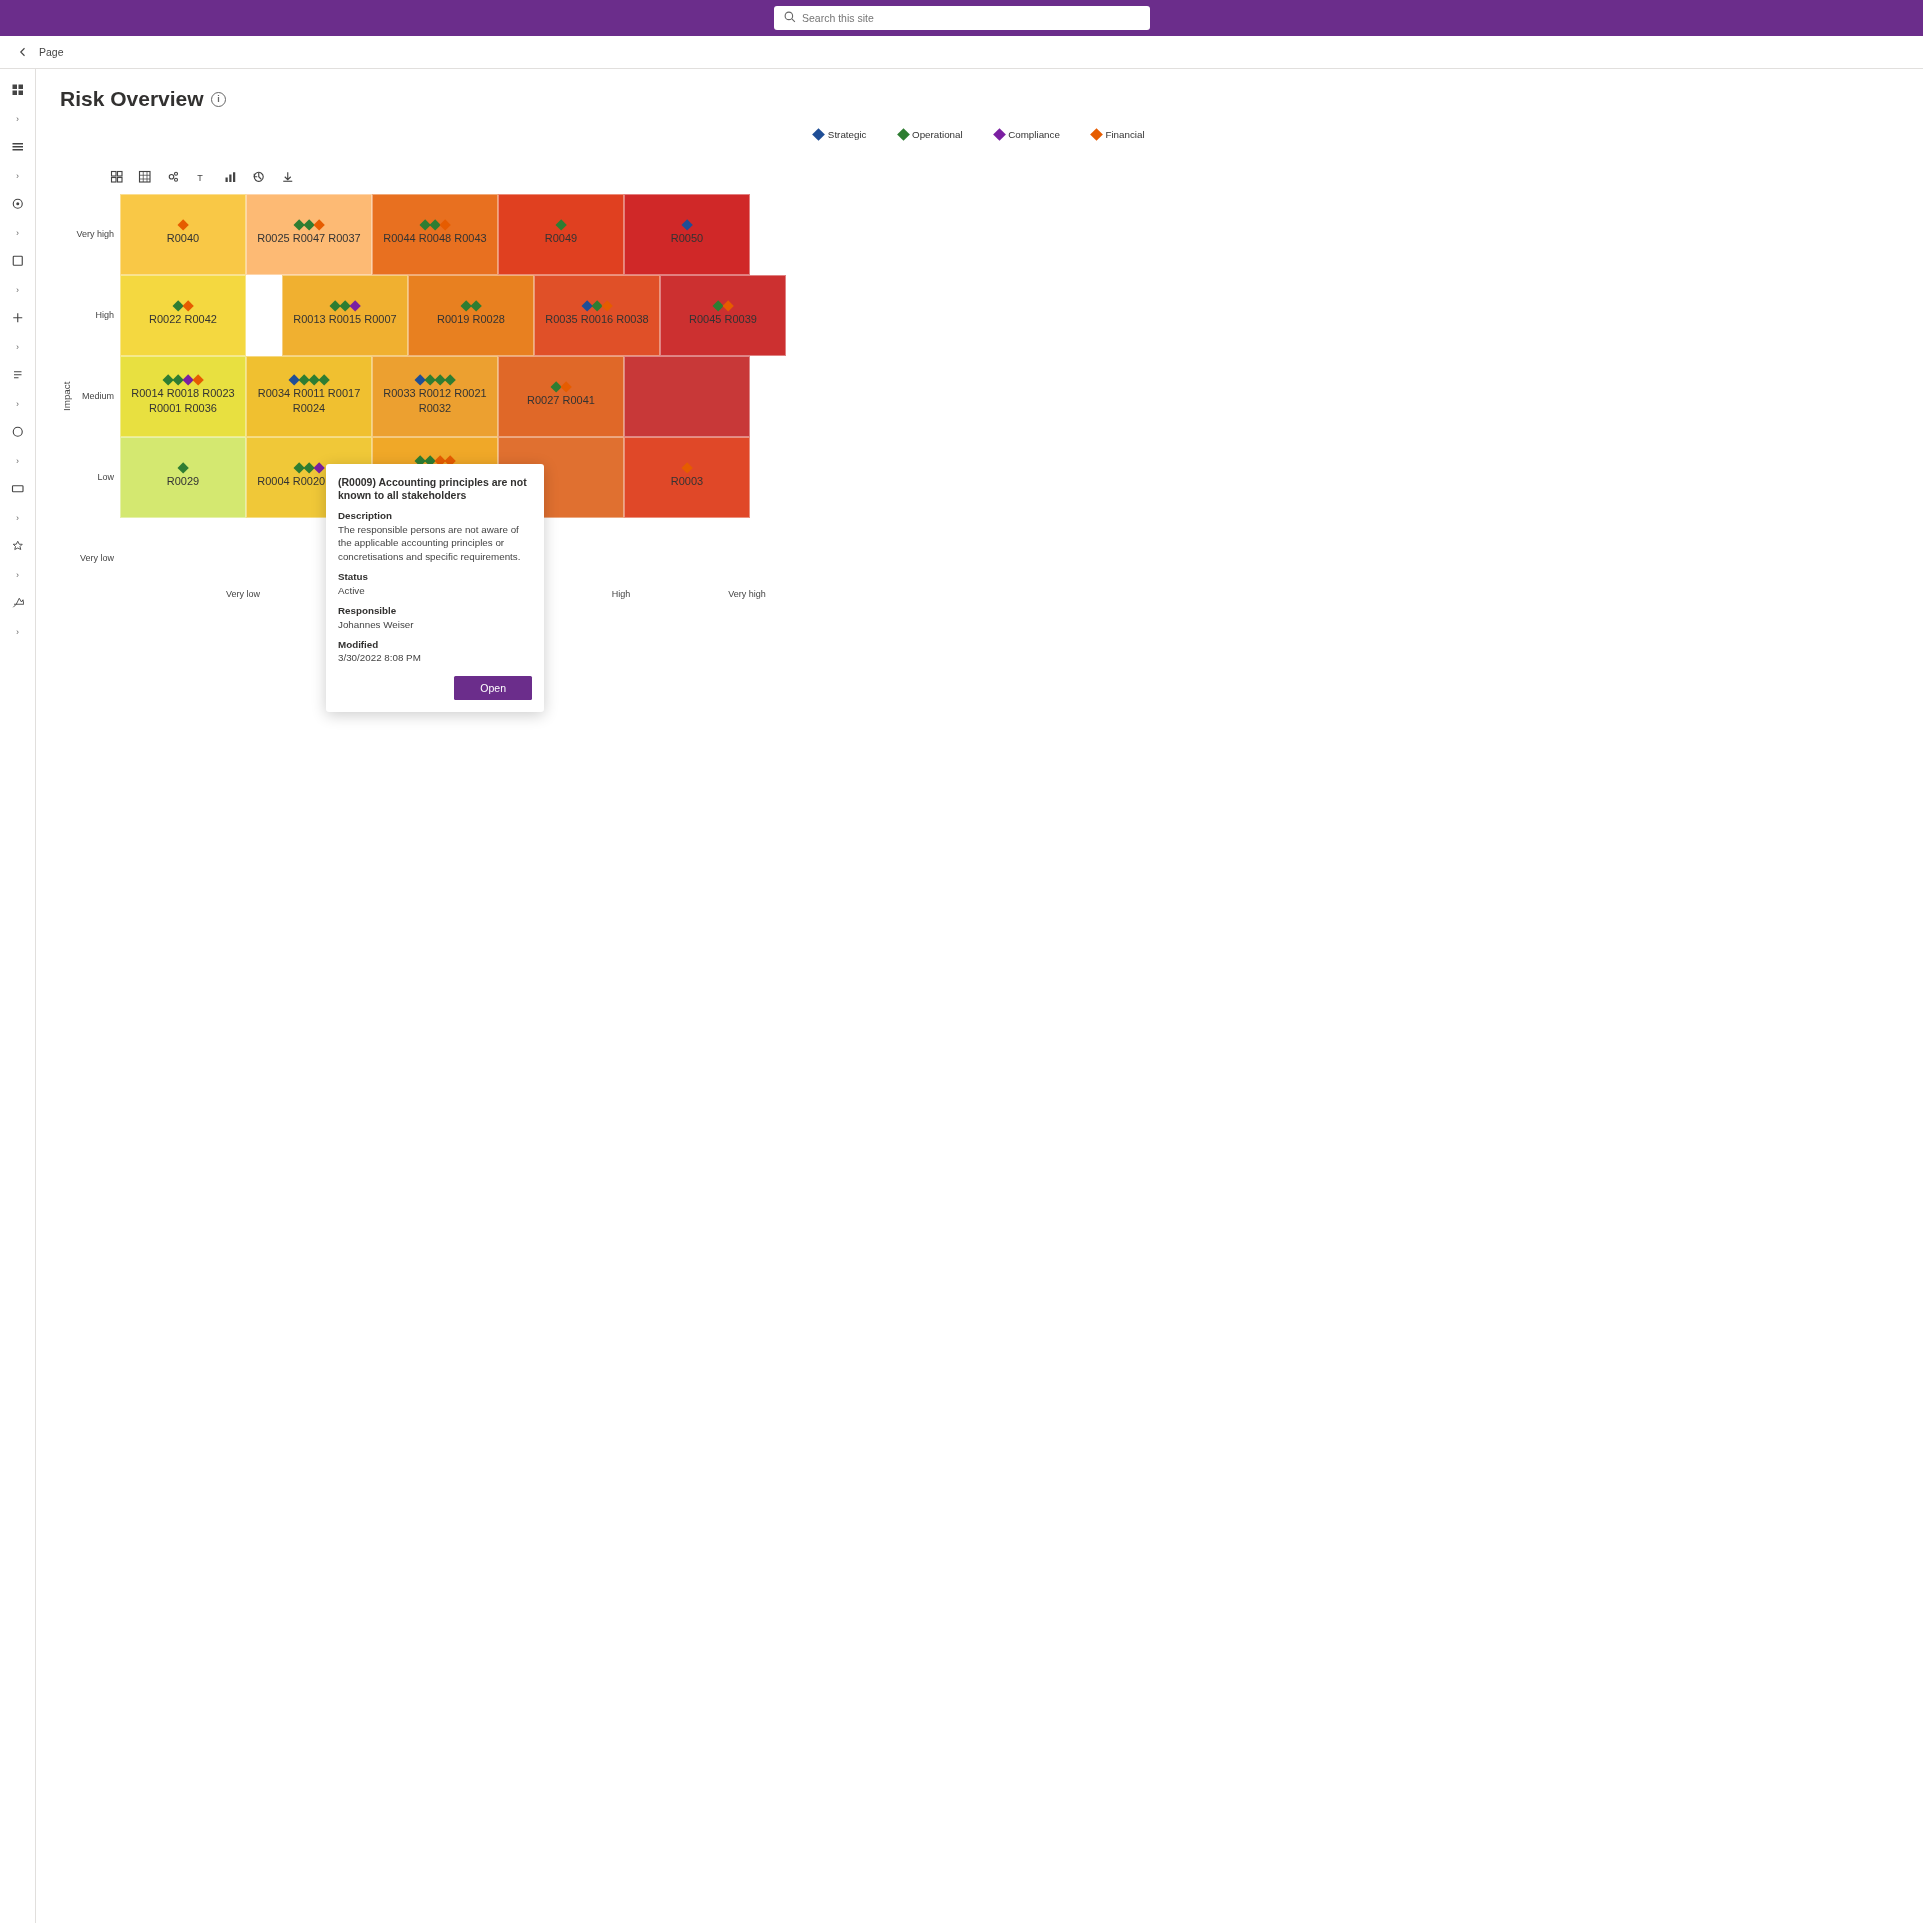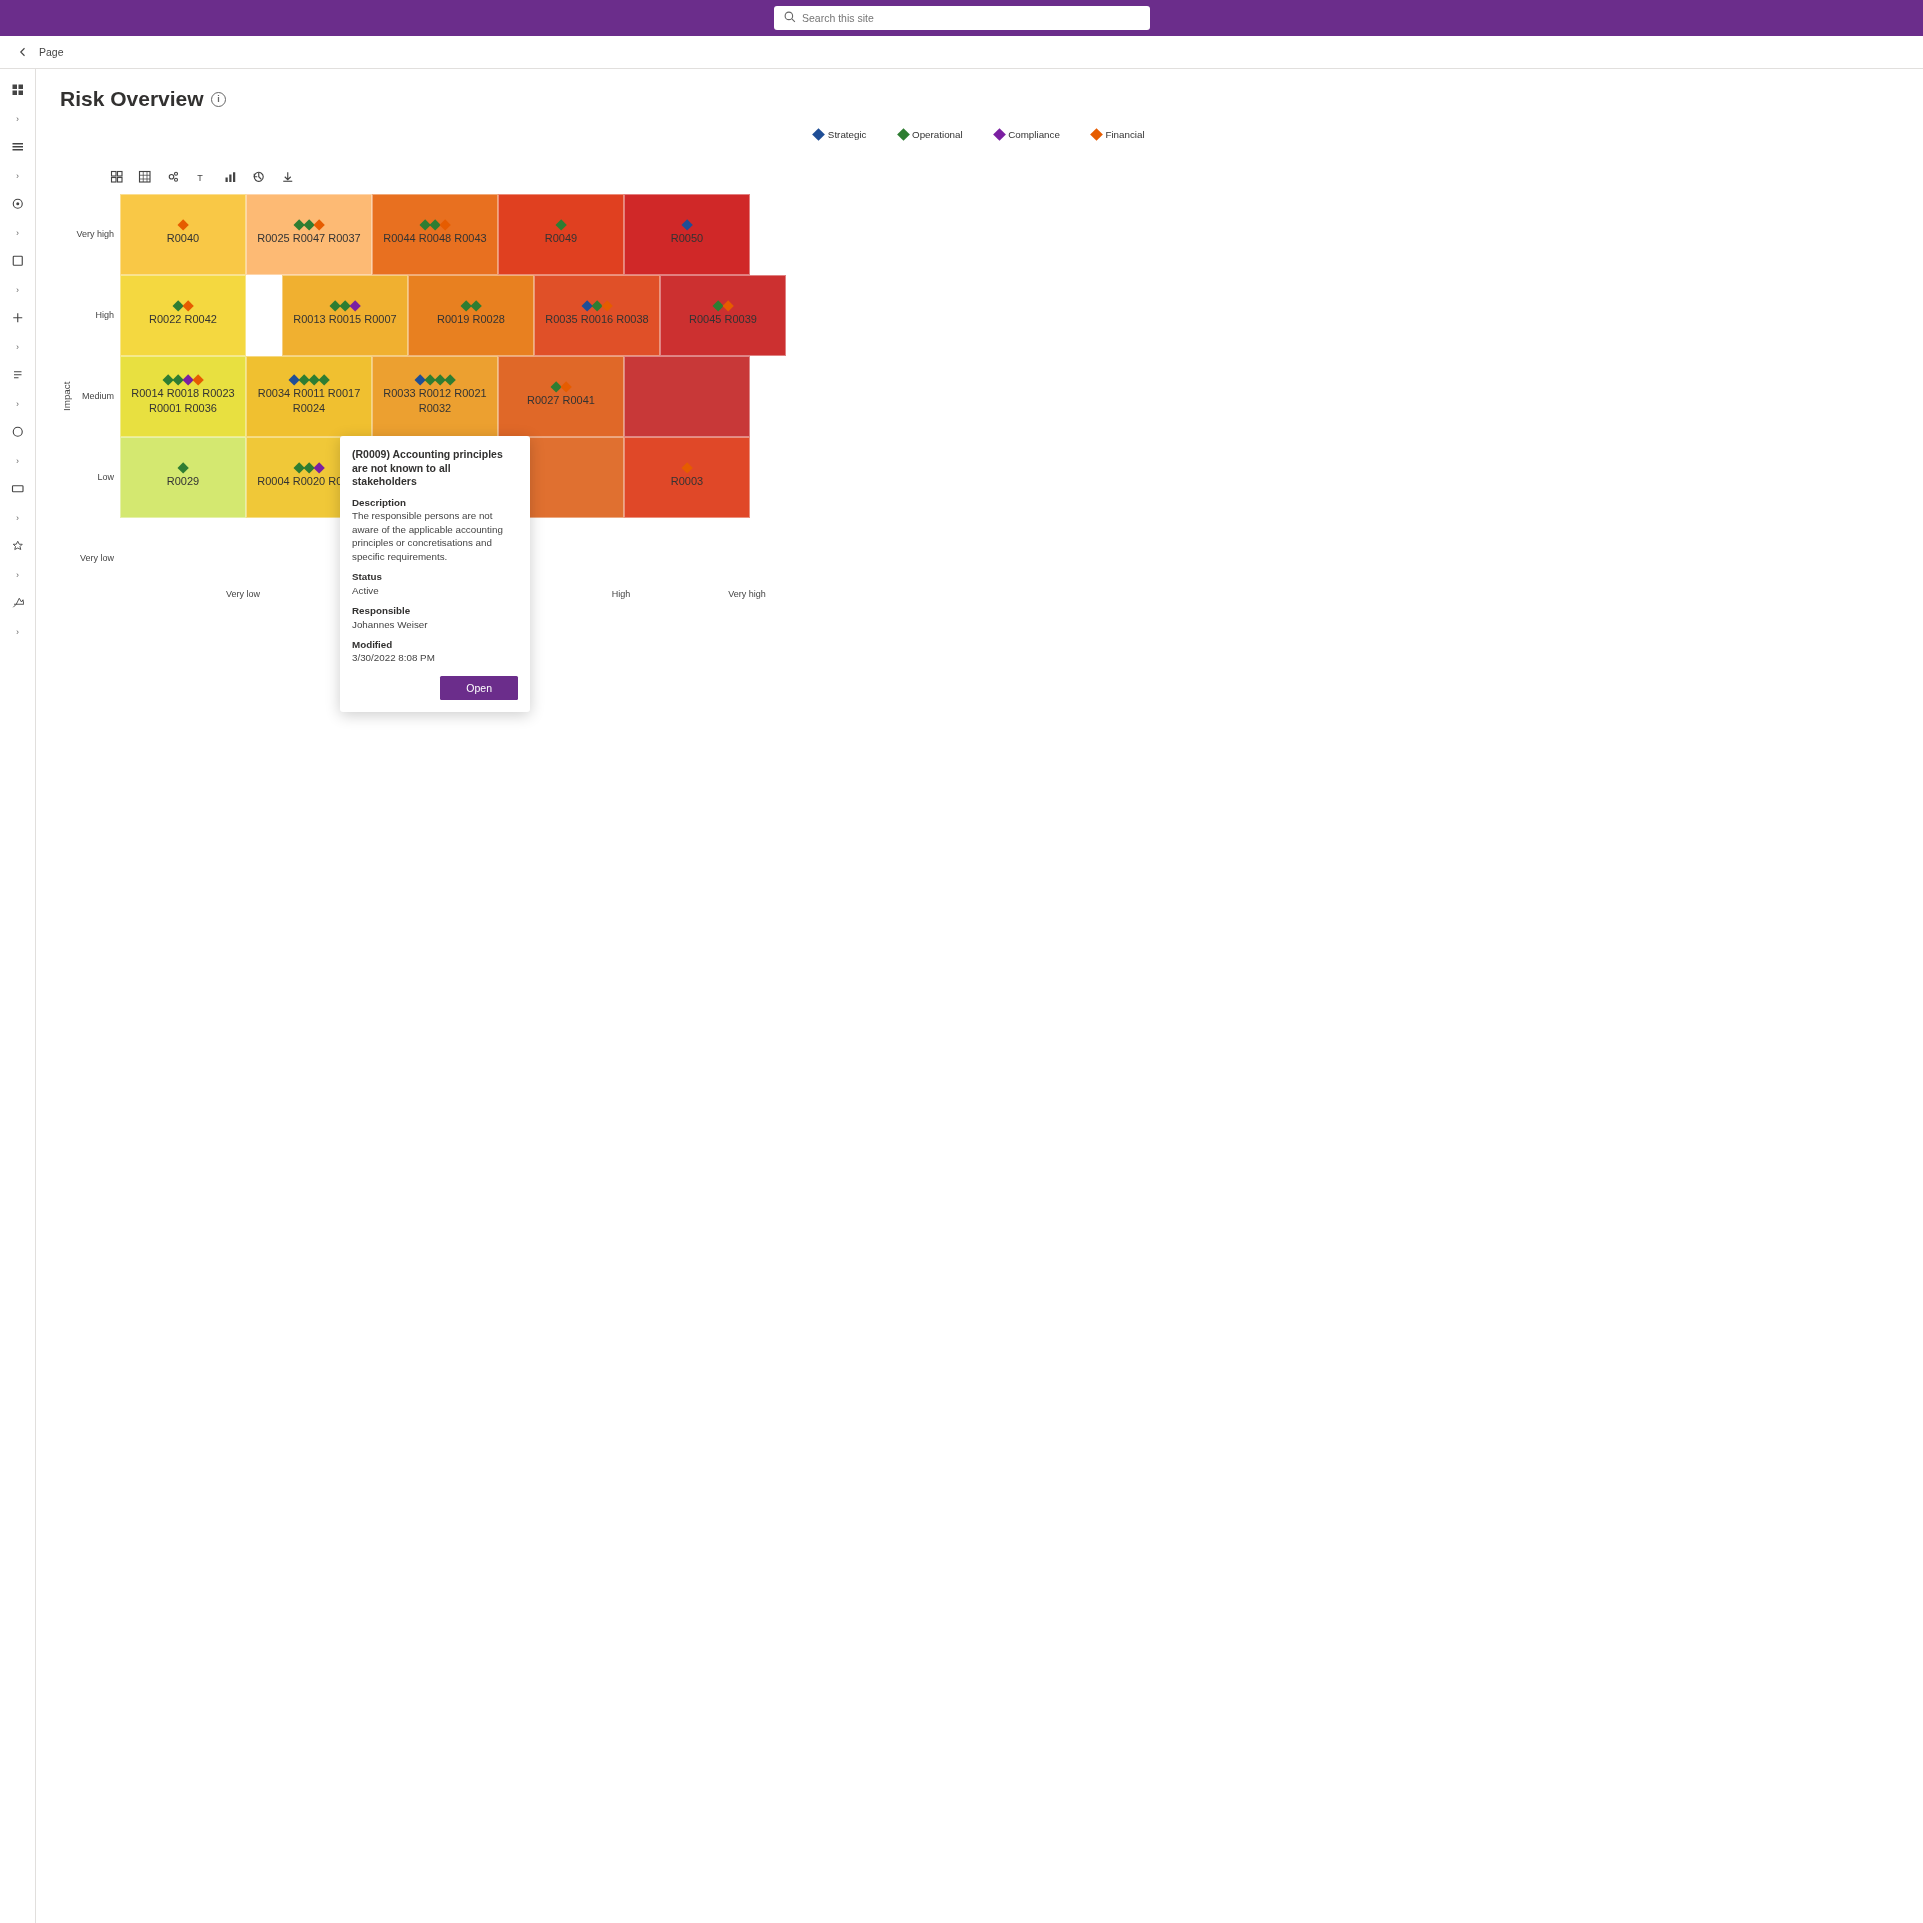--- a/index.html
+++ b/index.html
@@ -232,21 +232,21 @@
       color: #444;
     }
 
     
     .tooltip-popup {
       position: absolute;
       background: white;
       border-radius: 3px;
       box-shadow: 0 3px 15px rgba(0,0,0,0.2);
       padding: 12px;
-      width: 190px;
+      width: 218px;
       z-index: 100;
       bottom: -195px;
       left: 50%;
       transform: translateX(-50%);
     }
     .tooltip-title {
       font-size: 10.5px;
       font-weight: 700;
       color: #323130;
       margin-bottom: 7.5px;

